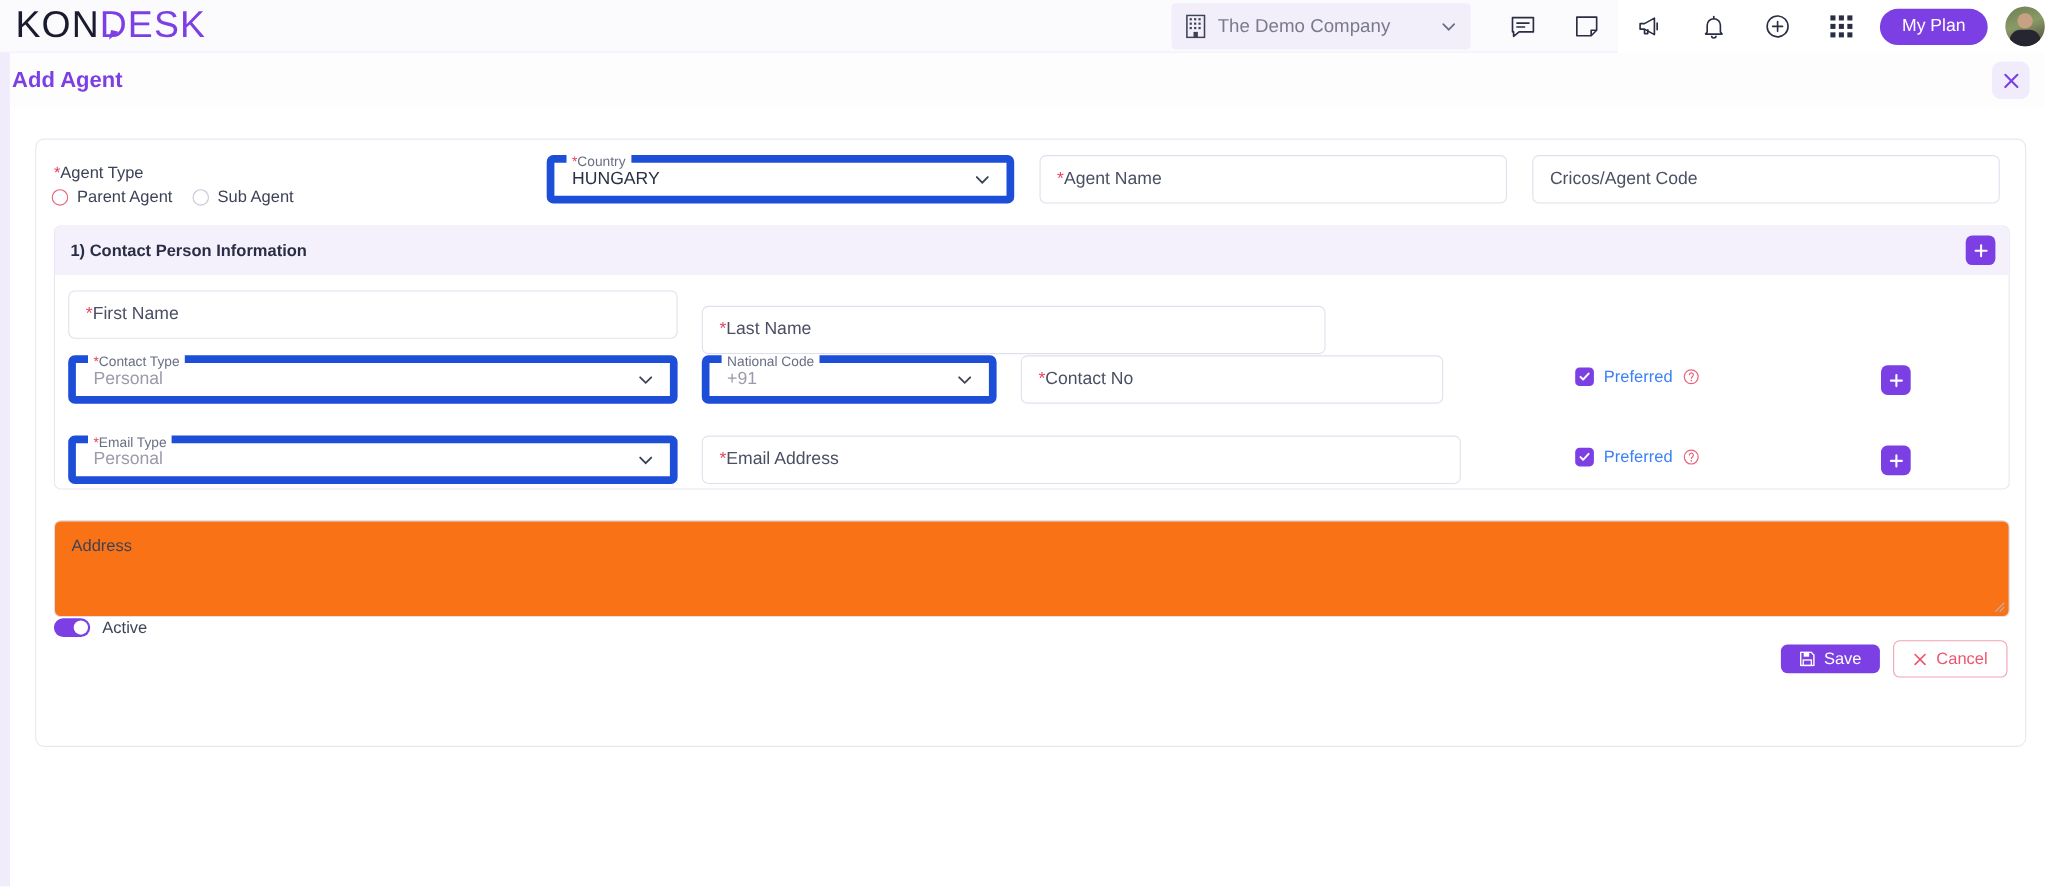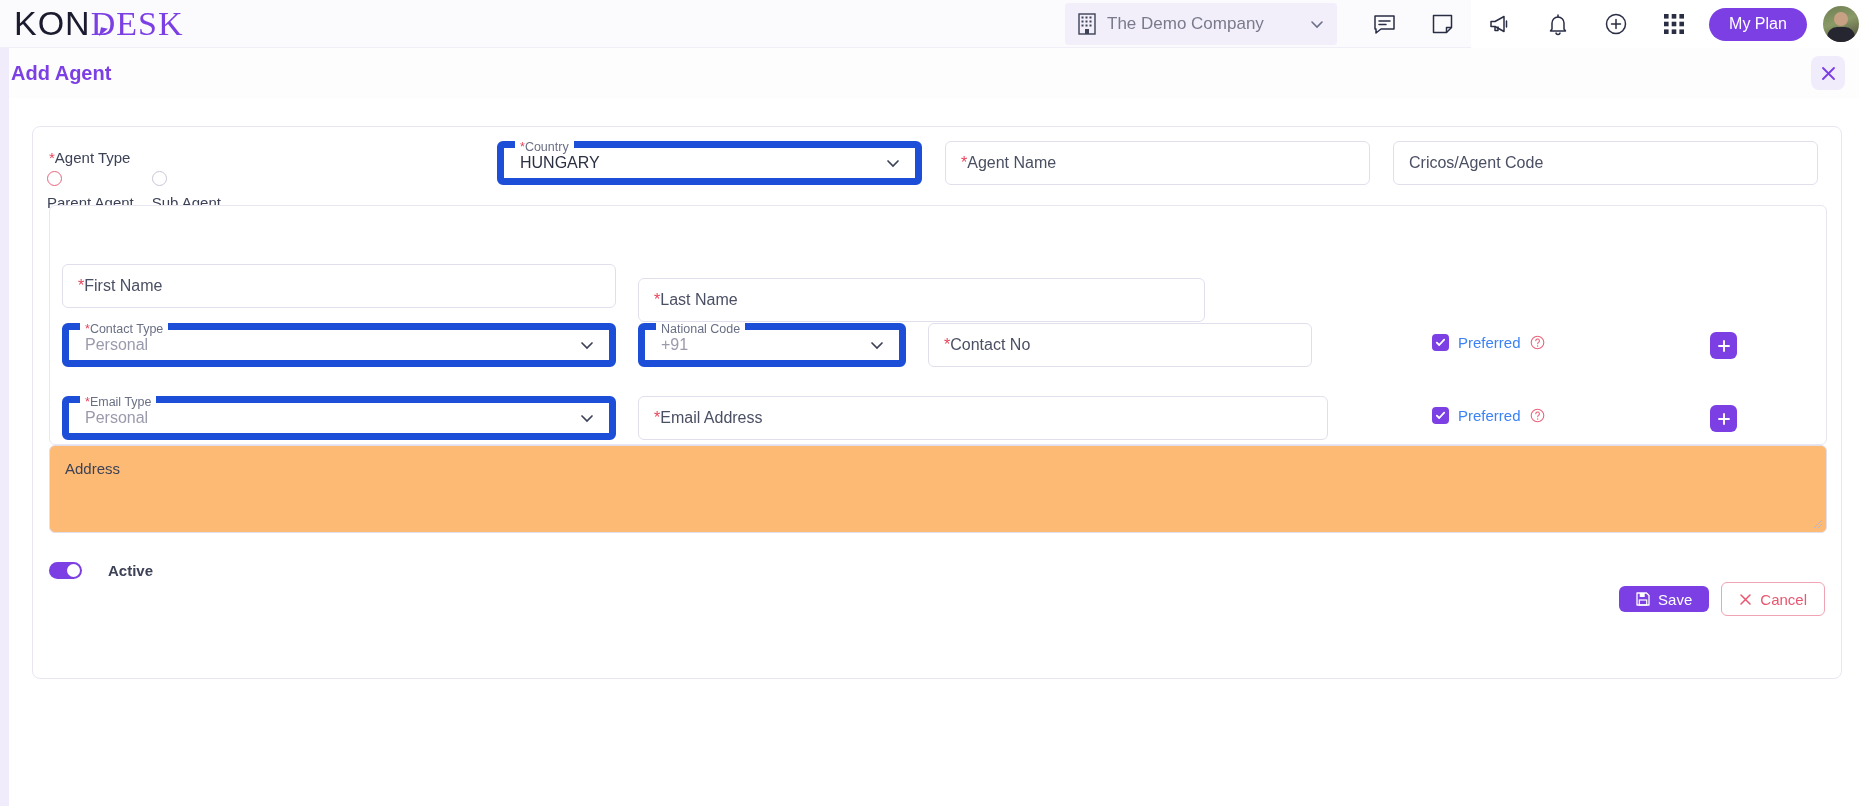--- a/index.html
+++ b/index.html
@@ -20,21 +20,21 @@
     border-bottom: 1px solid #f0eef7;
   }
   .logo {
     margin-left: 14px;
     font-size: 34px;
     letter-spacing: 1px;
     display: flex; align-items: center;
     font-weight: 400;
   }
   .logo .kon { color: #1b1b2f; font-family: "Liberation Sans", sans-serif; }
-  .logo .desk { color: #7b3fe4; font-family: Liberation Serif, serif; }
+  .logo .desk { color: #7b3fe4; font-family: Liberation Sans, sans-serif; }
   .logo-o { position: relative; display: inline-block; }
   .logo-o .cursor {
     position: absolute; left: 9px; top: 4px;
     width: 0; height: 0;
     border-left: 7px solid #7b3fe4;
     border-bottom: 9px solid transparent;
     transform: rotate(12deg);
   }
 
   .company-sel {
@@ -132,21 +132,21 @@
 
   .agent-type-label {
     position: absolute; left: 16px; top: 22px;
     font-size: 15px; color: #3d4257;
   }
   .req { color: #e8425a; }
   .radio-row {
     position: absolute; left: 14px; top: 44px;
     display: flex; align-items: center; gap: 18px;
   }
-  .radio-item { display: flex; gap: 8px; cursor: pointer; flex-direction: column; }
+  .radio-item { display: flex; align-items: center; gap: 8px; cursor: pointer; }
   .radio-dot {
     width: 15px; height: 15px; border-radius: 50%;
     border: 1.6px solid #c9c6d6; background: #fff;
   }
   .radio-dot.invalid { border-color: #e8647c; }
   .radio-label { font-size: 15px; color: #3d4257; }
 
   
   .ofield {
     position: absolute;
@@ -219,38 +219,38 @@
   .cbox {
     width: 17px; height: 17px; border-radius: 4px;
     background: #7b3fe4;
     display: flex; align-items: center; justify-content: center;
     cursor: pointer;
   }
   .pref-label { font-size: 15px; color: #3b82f6; }
 
   
   .address-box {
-    position: absolute; left: 16px; top: 318px;
+    position: absolute; left: 16px; top: 346px;
     width: 1778px; height: 88px;
     border: 1px solid #e2dfec; border-radius: 6px;
-    background: #fdba74;
+    background: #f97316;
   }
   .address-box .ph {
     position: absolute; left: 15px; top: 14px;
     font-size: 15px; color: #3d4257;
   }
   .resize-grip {
     position: absolute; right: 3px; bottom: 3px;
     width: 10px; height: 10px;
   }
 
   
   .toggle-row {
     position: absolute; left: 16px; top: 435px;
-    display: flex; align-items: center; gap: 26px; font-weight: bold;
+    display: flex; align-items: center; gap: 11px;
   }
   .toggle {
     width: 33px; height: 17px; border-radius: 9px;
     background: #7b3fe4; position: relative; cursor: pointer;
   }
   .toggle .knob {
     position: absolute; right: 2px; top: 2px;
     width: 13px; height: 13px; border-radius: 50%;
     background: #fff;
   }
@@ -405,20 +405,28 @@
     <div class="pfield" style="left:912px; top:14px; width:425px; height:44px;">
       <span class="ph"><span class="req">*</span><span>Agent Name</span></span>
     </div>
 
     <div class="pfield" style="left:1360px; top:14px; width:425px; height:44px;">
       <span class="ph">Cricos/Agent Code</span>
     </div>
   </div>
 
   <div class="section">
+    <div class="section-head">
+      <span class="section-title">1) Contact Person Information</span>
+      <button class="plus-btn head-pos">
+        <svg width="14" height="14" viewBox="0 0 14 14">
+          <path d="M7 2v10M2 7h10" stroke="#fff" stroke-width="1.9" stroke-linecap="round"></path>
+        </svg>
+      </button>
+    </div>
 
     <div class="pfield" style="left:12px; top:58px; width:554px; height:44px;">
       <span class="ph"><span class="req">*</span><span>First Name</span></span>
     </div>
     <div class="pfield" style="left:588px; top:58px; width:567px; height:44px;margin-top:14px;">
       <span class="ph"><span class="req">*</span><span>Last Name</span></span>
     </div>
 
     <div class="ofield" style="left:12px; top:117px; width:554px; height:44px;">
       <span class="legend"><span class="req">*</span><span>Contact Type</span></span>

